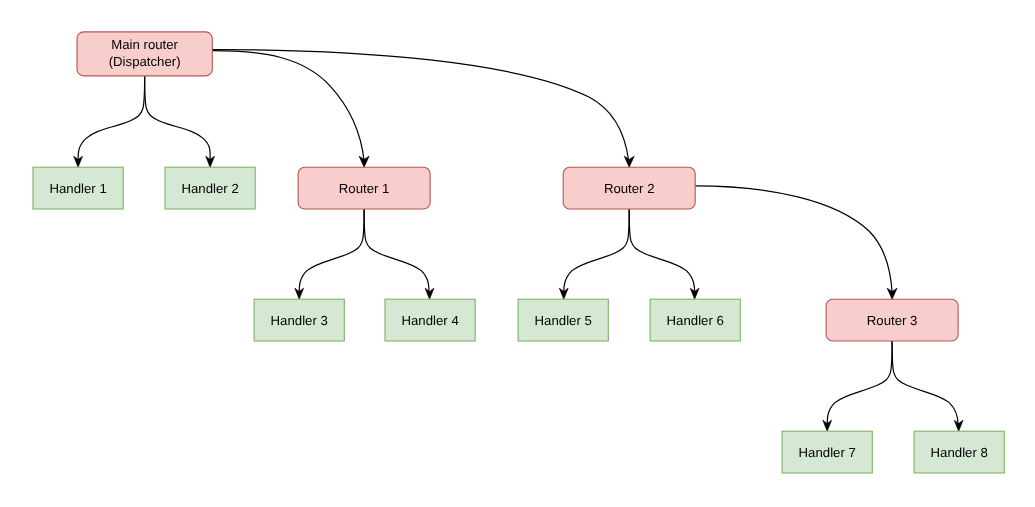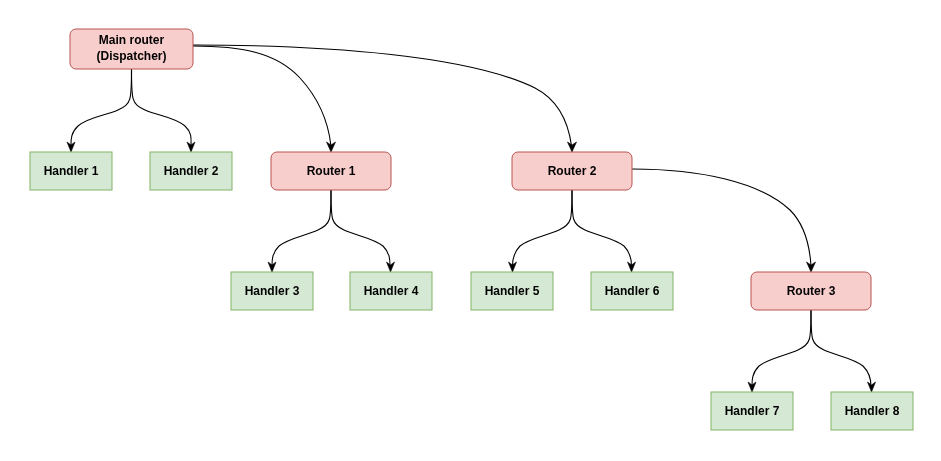--- a/index.html
+++ b/index.html
@@ -11,21 +11,20 @@
     width: 941px;
     height: 461px;
     font-family: "Liberation Sans", sans-serif;
     overflow: hidden;
   }
   #diagram-canvas {
     position: relative;
     width: 941px;
     height: 461px;
     background: #ffffff;
-    font-weight: bold;
   }
   #diagram-svg {
     position: absolute;
     top: 0;
     left: 0;
     width: 941px;
     height: 461px;
   }
   .node-label {
     font-family: "Liberation Sans", sans-serif;

